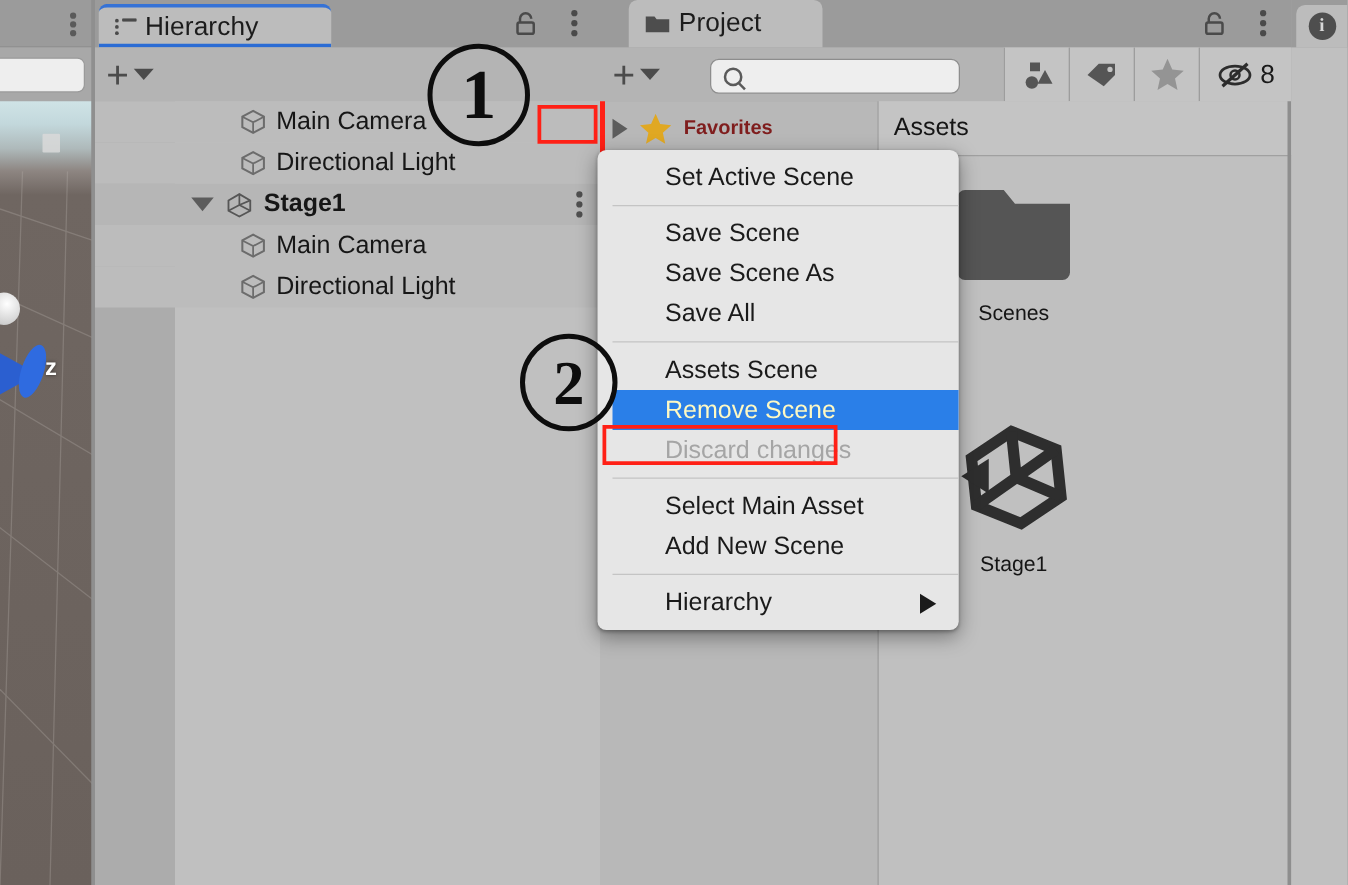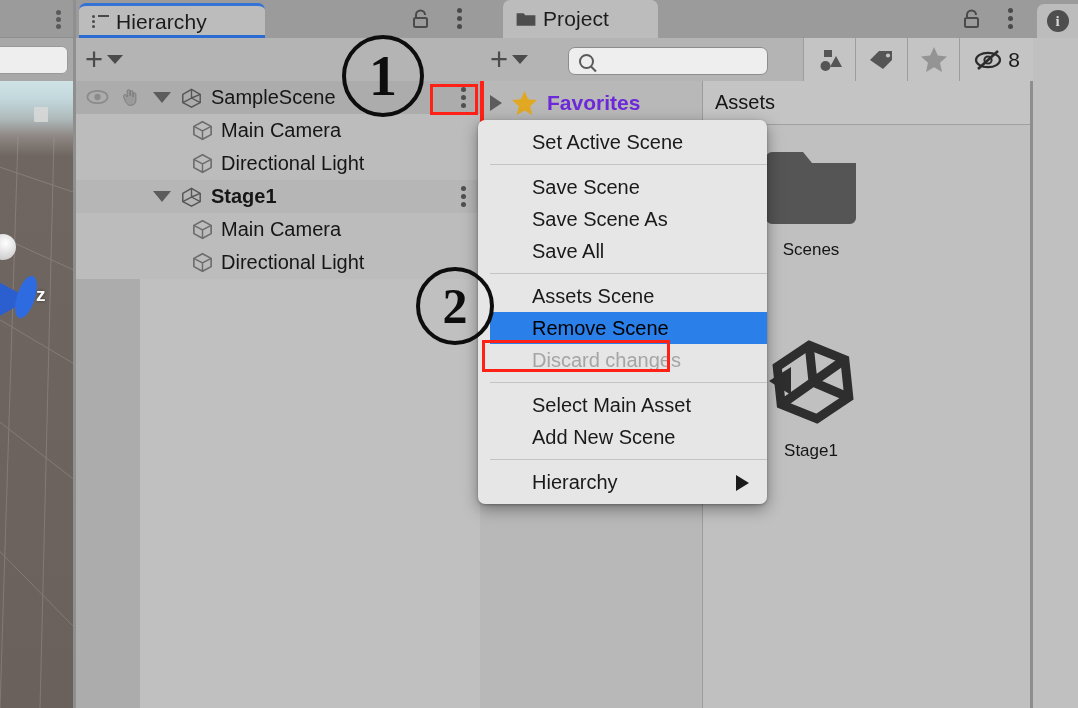--- a/index.html
+++ b/index.html
@@ -206,21 +206,21 @@
   }
   .fav-redline { position:absolute; left:0; top:0; width:4px; height:44px; background:#ff2016; }
   .fav-row {
     position:absolute; left:0; top:0; width:222px; height:44px;
     display:flex; align-items:center; gap:9px; padding-left:10px;
   }
   .tri-right {
     width:0;height:0;border-top:8px solid transparent;border-bottom:8px solid transparent;
     border-left:12px solid #5c5c5c;
   }
-  .fav-label { font-size:21px; color:#6d28d9; font-weight:bold; }
+  .fav-label { font-size:16px; color:#7f1d1d; font-weight:bold; }
   .assets-pane {
     position:absolute; left:222px; top:0; width:331px; height:627px; background:#c0c0c0;
     border-left:1px solid #9c9c9c;
   }
   .assets-header {
     position:absolute; left:0; top:0; width:331px; height:44px;
     background:#c4c4c4; border-bottom:1px solid #a0a0a0;
     display:flex; align-items:center; padding-left:12px;
   }
   .assets-title { font-size:20px; color:#151515; }
@@ -259,21 +259,21 @@
     background:#e6e6e6; border-radius:7px;
     box-shadow: 0 5px 16px rgba(0,0,0,.38), 0 1px 3px rgba(0,0,0,.28);
     z-index: 40; overflow:hidden; padding: 6px 0 6px 12px;
   }
   .mi {
     position:relative; height:32px; display:flex; align-items:center;
     padding-left:42px; font-size:20px; color:#1a1a1a;
     font-family:"Liberation Sans", sans-serif; white-space:nowrap;
   }
   .mi.disabled { color:#a5a5a5; }
-  .mi.hl { background:#2a7fe8; color:#000000;text-align:right; }
+  .mi.hl { background:#2a7fe8; color:#fef9c3;text-align:right; }
   .mi .submark {
     position:absolute; right:18px; top:9px;
     width:0;height:0;border-top:8px solid transparent;border-bottom:8px solid transparent;
     border-left:13px solid #1a1a1a;
   }
   .sep { height:1px; background:#c4c4c4; margin:6px 0; }
   .mi-redbox {
     position:absolute; left:482px; top:340px; width:188px; height:32px;
     border:3px solid #ff2016; box-sizing:border-box; z-index:50; pointer-events:none;
   }
@@ -359,40 +359,20 @@
     <div class="hier-toolbar">
       <div class="plus-btn">
         <span class="plus-glyph">+</span>
         <span class="caret-dn"></span>
       </div>
     </div>
 
     <div class="hier-body">
       <div class="gutter"></div>
 
-      <div class="row scene-root">
-        <svg class="row-eye" viewBox="0 0 24 18">
-          <ellipse cx="12" cy="9" rx="10.5" ry="6.5" fill="none" stroke="#8b8b8b" stroke-width="1.8"></ellipse>
-          <circle cx="12" cy="9" r="3.3" fill="#8b8b8b"></circle>
-        </svg>
-        <svg class="row-hand" viewBox="0 0 24 24">
-          <path d="M8,17 L6,11 a1.6,1.6 0 0 1 2.8,-1.2 L10,12 L10,5.6 a1.6,1.6 0 0 1 3.2,0 L13.2,11 L13.2,6.6 a1.6,1.6 0 0 1 3.2,0 L16.4,12 L16.4,8.6 a1.6,1.6 0 0 1 3.1,0 L19.5,16 a5,5 0 0 1 -5,5 L11.5,21 z" fill="#9a9a9a" stroke="#7b7b7b" stroke-width="1"></path>
-        </svg>
-        <span class="tri" style="margin-left:77px;"></span>
-        <svg class="unity-glyph" style="margin-left:9px;" viewBox="0 0 24 24">
-          <path d="M12,2.5 L21.5,8 L21.5,17 L12,22 L2.5,17 L2.5,8 Z" fill="none" stroke="#565656" stroke-width="1.6"></path>
-          <path d="M12,2.5 L12,12 L2.5,17 M12,12 L21.5,17 M12,12 L21.5,8" fill="none" stroke="#565656" stroke-width="1.5"></path>
-        </svg>
-        <span class="row-label" style="margin-left:8px;">SampleScene</span>
-        <div class="row-dots">
-            <i></i>
-            <i></i>
-            <i></i>
-          </div>
-      </div>
 
       <div class="row child">
         <svg class="cube-glyph" style="margin-left:115px;" viewBox="0 0 24 24">
           <path d="M12,2.8 L21,7.7 L21,16.3 L12,21.2 L3,16.3 L3,7.7 Z" fill="none" stroke="#6c6c6c" stroke-width="1.7"></path>
           <path d="M3,7.7 L12,12.4 L21,7.7 M12,12.4 L12,21.2" fill="none" stroke="#6c6c6c" stroke-width="1.5"></path>
         </svg>
         <span class="row-label" style="margin-left:7px;">Main Camera</span>
       </div>
 
       <div class="row child">

